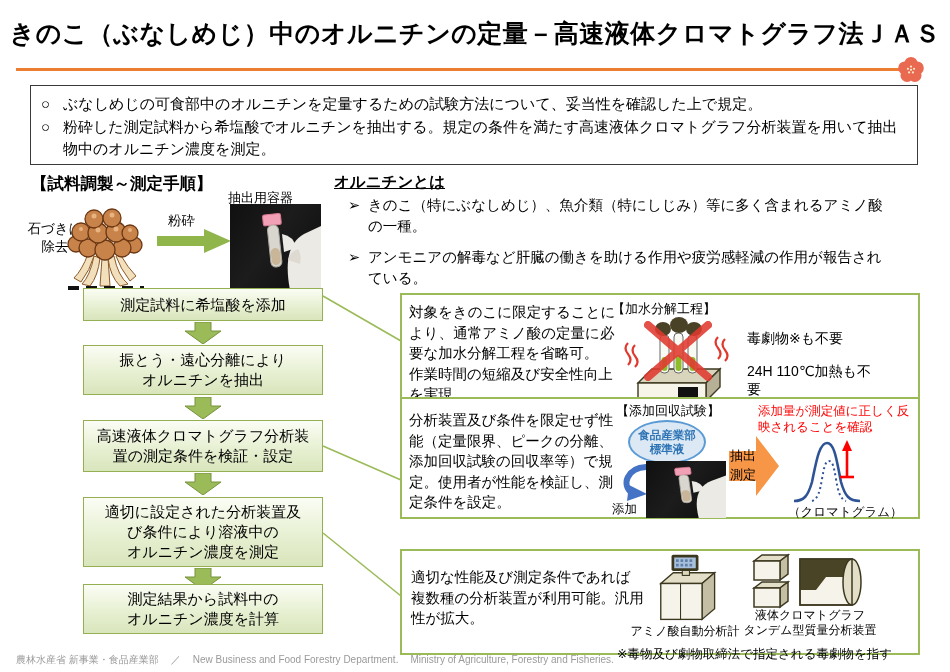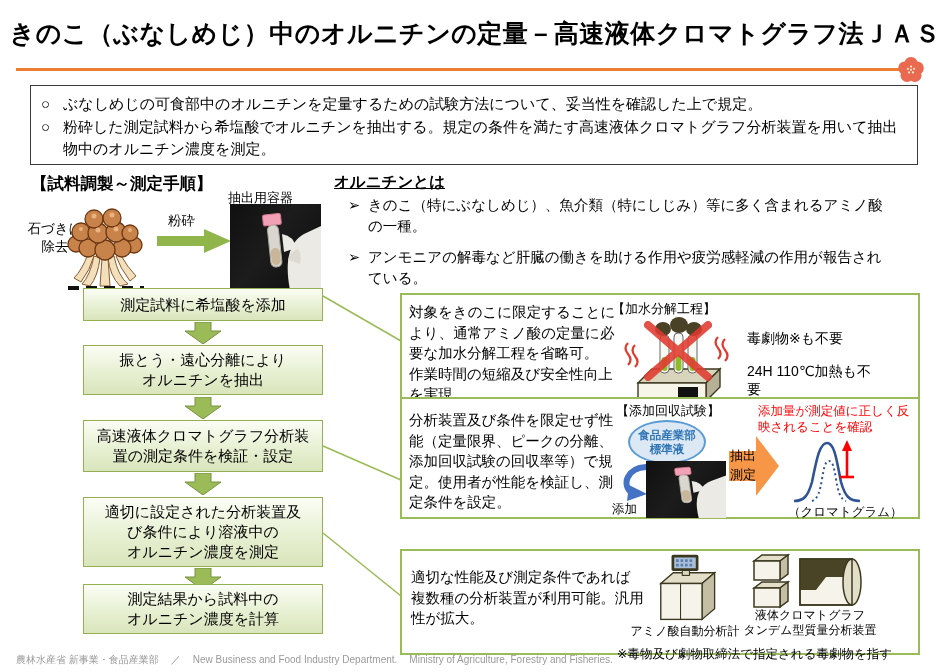--- a/index.html
+++ b/index.html
@@ -299,16 +299,16 @@
       <ellipse cx="102" cy="29" rx="9" ry="23" fill="#E2DEC8" stroke="#3C3820" stroke-width="1.5"></ellipse>
       <rect x="50" y="6" width="52" height="46" fill="none" stroke="#3C3820" stroke-width="1.5"></rect>
     </svg>
     <div class="abs dev-label" style="left:338px;top:57px;width:140px;">液体クロマトグラフ
 タンデム型質量分析装置</div>
   </div>
 
   <div class="abs footnote">※毒物及び劇物取締法で指定される毒劇物を指す</div>
 
   <div class="abs footer">
-    <span>農林水産省 新事業・食品産業部</span><span>／</span><span>New Business and Food Industry Department.</span><span>Ministry of Agriculture, Forestry and Fisheries.</span>
+    <span>農林水産省 新事業・食品産業部</span><span>／</span><span>New Business and Food Forestry Department.</span><span>Ministry of Agriculture, Forestry and Fisheries.</span>
   </div>
 
 </div>
 
 </body></html>

